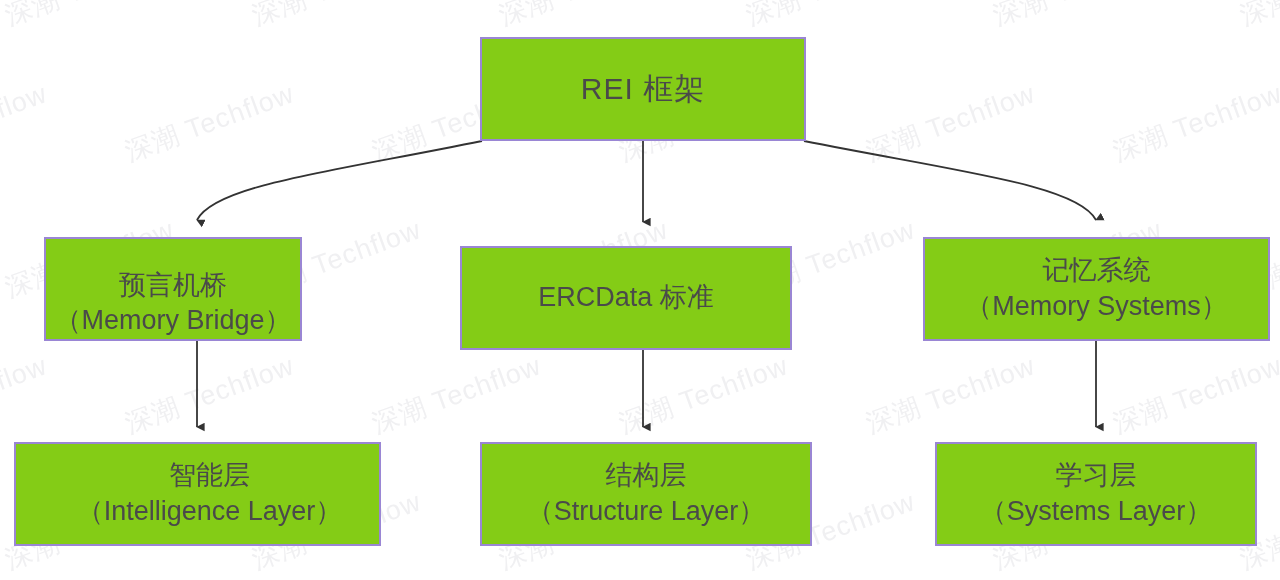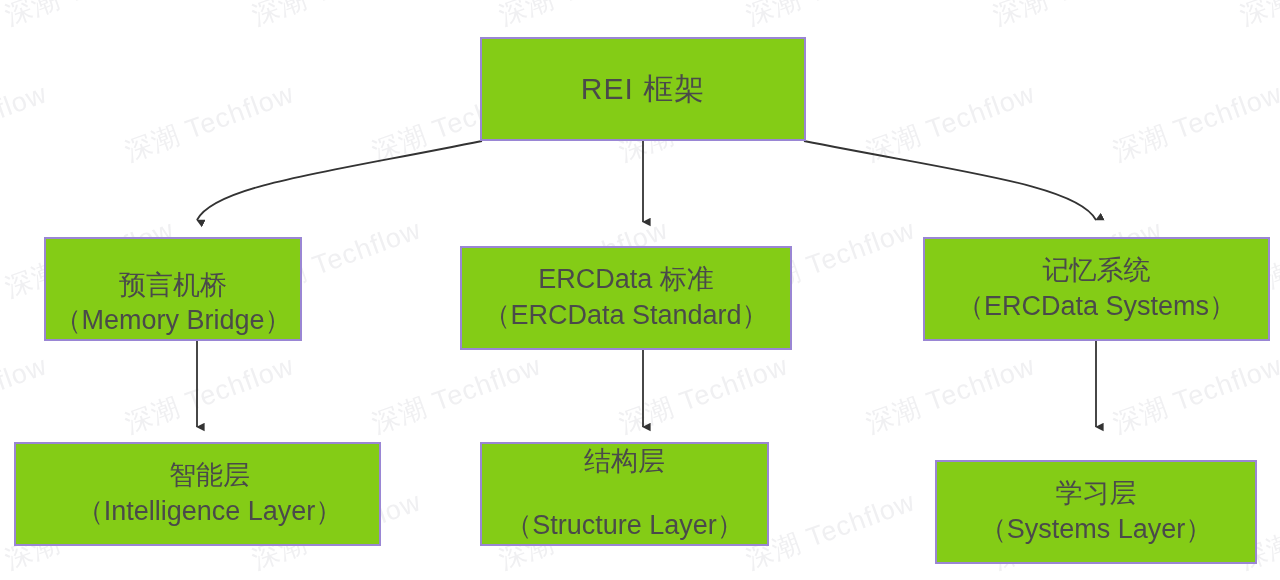--- a/index.html
+++ b/index.html
@@ -133,36 +133,35 @@
     <div class="line-cn">REI 框架</div>
   </div>
 
   <div class="node" style="left:44px; top:237px; width:258px; height:104px;justify-content:flex-end;">
     <div class="line-cn">预言机桥</div>
     <div class="line-en">（Memory Bridge）</div>
   </div>
 
   <div class="node" style="left:460px; top:246px; width:332px; height:104px;">
     <div class="line-cn">ERCData 标准</div>
-    <div class="line-en">（ERCData Standard）</div>
   </div>
 
   <div class="node" style="left:923px; top:237px; width:347px; height:104px;">
     <div class="line-cn">记忆系统</div>
-    <div class="line-en">（ERCData Systems）</div>
+    <div class="line-en">（Memory Systems）</div>
   </div>
 
   <div class="node" style="left:14px; top:442px; width:367px; height:104px;padding-left:24px;">
     <div class="line-cn">智能层</div>
     <div class="line-en">（Intelligence Layer）</div>
   </div>
 
-  <div class="node" style="left:480px; top:442px; width:289px; height:104px;justify-content:space-between;">
+  <div class="node" style="left:480px; top:442px; width:332px; height:104px;">
     <div class="line-cn">结构层</div>
     <div class="line-en">（Structure Layer）</div>
   </div>
 
-  <div class="node" style="left:935px; top:442px; width:322px; height:104px;margin-top:18px;">
+  <div class="node" style="left:935px; top:442px; width:322px; height:104px;">
     <div class="line-cn">学习层</div>
     <div class="line-en">（Systems Layer）</div>
   </div>
 
 </div>
 
 </body></html>

